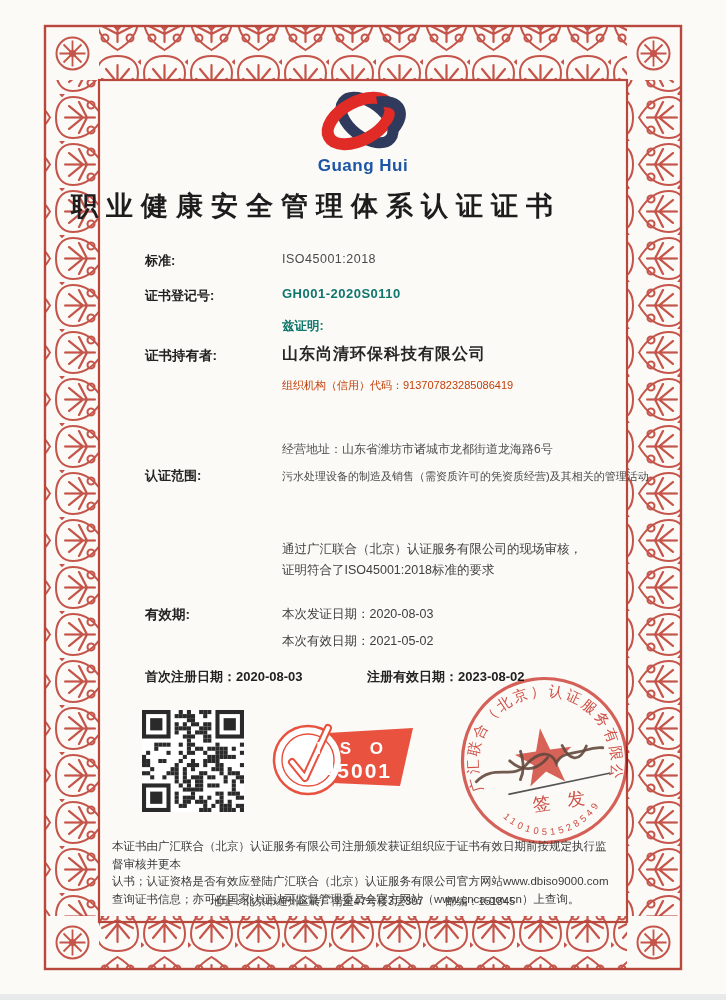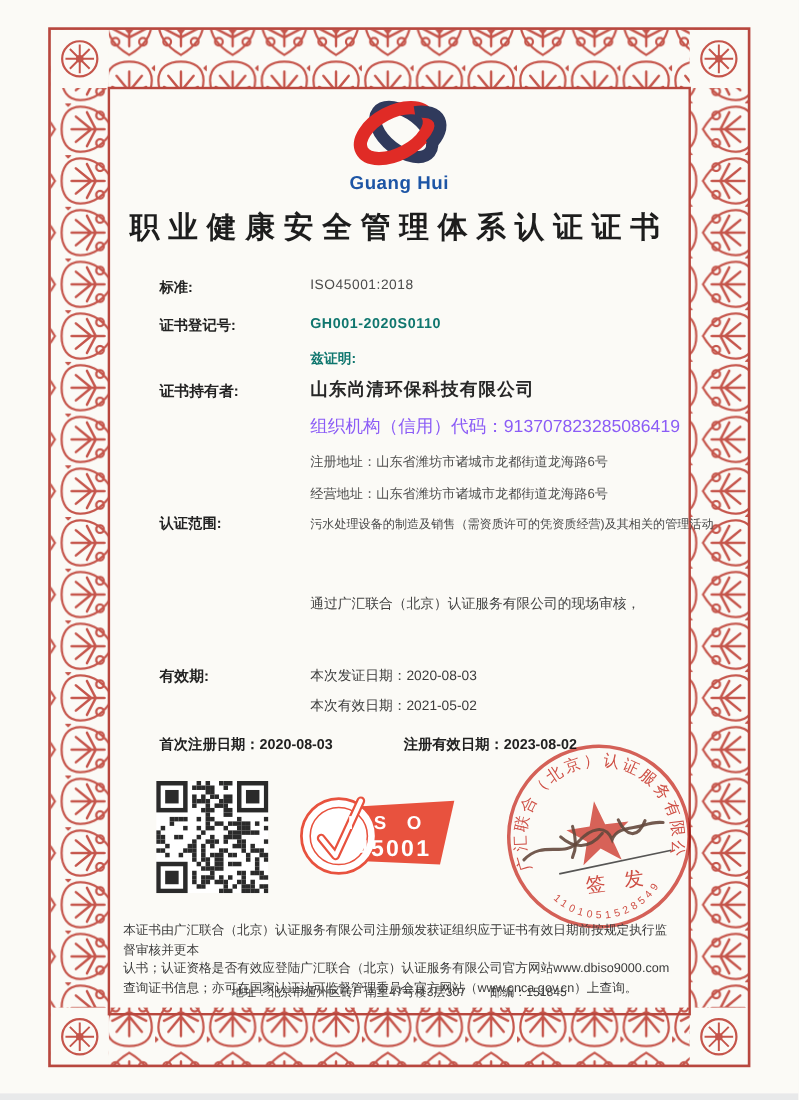--- a/index.html
+++ b/index.html
@@ -7,29 +7,29 @@
     width:726px;height:1000px;
     background:#f6f4ef;
     font-family:"Liberation Sans", sans-serif;
     position:relative;
     -webkit-font-smoothing:antialiased;
   }
   .cert{position:absolute;inset:0;width:726px;height:1000px;background:#fbfaf6;overflow:hidden;}
   .abs{position:absolute;}
   .center{text-align:center;}
   .title{
-    left:0;top:188px;width:726px;
+    left:0;top:188px;width:632px;
     font-size:27px;font-weight:700;letter-spacing:8px;
     color:#1d1d1d;text-align:center;white-space:nowrap;
   }
   .label{font-size:13px;font-weight:700;color:#222;}
   .value{font-size:12.5px;color:#4a4a4a;}
   .value-bold{font-size:13px;font-weight:700;color:#0f766e;}
   .holder-name{font-size:16px;font-weight:700;color:#262626;letter-spacing:1px;}
-  .org-code{font-size:16px;color:#8b5cf6;}
+  .org-code{font-size:11px;color:#c2410c;}
   .addr{font-size:12px;color:#4f4f4f;}
   .scope-val{font-size:11px;color:#484848;white-space:nowrap;}
   .stmt{font-size:12.5px;color:#404040;}
   .dates-bold{font-size:13px;font-weight:700;color:#212121;}
   .footer-par{font-size:11.5px;color:#3a3a3a;line-height:17.5px;}
   .footer-addr{font-size:11px;color:#3d3d3d;}
   .logo-text{font-size:17px;font-weight:700;color:#1d55a5;letter-spacing:0.5px;}
   .seal-wrap{left:452px;top:668px;width:185px;height:185px;transform:rotate(-8deg);mix-blend-mode:multiply;opacity:0.93;}
   .bottom-edge{left:0;top:994px;width:726px;height:6px;background:#d8dbe0;opacity:.55;}
 </style>
@@ -100,27 +100,27 @@
   <div class="abs label" style="left:145px;top:287px;">证书登记号:</div>
   <div class="abs value-bold" style="left:282px;top:286px;letter-spacing:.5px;">GH001-2020S0110</div>
 
   <div class="abs value-bold" style="left:282px;top:318px;font-size:12.5px;">兹证明:</div>
 
   <div class="abs label" style="left:145px;top:347px;font-size:13.5px;">证书持有者:</div>
   <div class="abs holder-name" style="left:282px;top:344px;">山东尚清环保科技有限公司</div>
 
   <div class="abs org-code" style="left:282px;top:378px;">组织机构（信用）代码：913707823285086419</div>
 
-  <div class="abs addr" style="left:282px;top:412px;">注册地址：山东省潍坊市诸城市龙都街道龙海路6号</div>
   <div class="abs addr" style="left:282px;top:441px;">经营地址：山东省潍坊市诸城市龙都街道龙海路6号</div>
 
   <div class="abs label" style="left:145px;top:467px;">认证范围:</div>
   <div class="abs scope-val" style="left:282px;top:469px;">污水处理设备的制造及销售（需资质许可的凭资质经营)及其相关的管理活动</div>
 
   <div class="abs stmt" style="left:282px;top:541px;">通过广汇联合（北京）认证服务有限公司的现场审核，</div>
+  <div class="abs stmt" style="left:282px;top:562px;">证明符合了ISO45001:2018标准的要求</div>
 
   <div class="abs label" style="left:145px;top:606px;font-size:13.5px;">有效期:</div>
   <div class="abs stmt" style="left:282px;top:606px;color:#3c3c3c;">本次发证日期：2020-08-03</div>
   <div class="abs stmt" style="left:282px;top:633px;color:#3c3c3c;">本次有效日期：2021-05-02</div>
 
   <div class="abs dates-bold" style="left:145px;top:668px;">首次注册日期：2020-08-03</div>
   <div class="abs dates-bold" style="left:367px;top:668px;">注册有效日期：2023-08-02</div>
 
   <svg id="qr-svg" class="abs" style="left:142px;top:710px;" width="102" height="102" viewBox="0 0 100 100">
       <rect x="0" y="0" width="100" height="100" fill="#ffffff"></rect>

